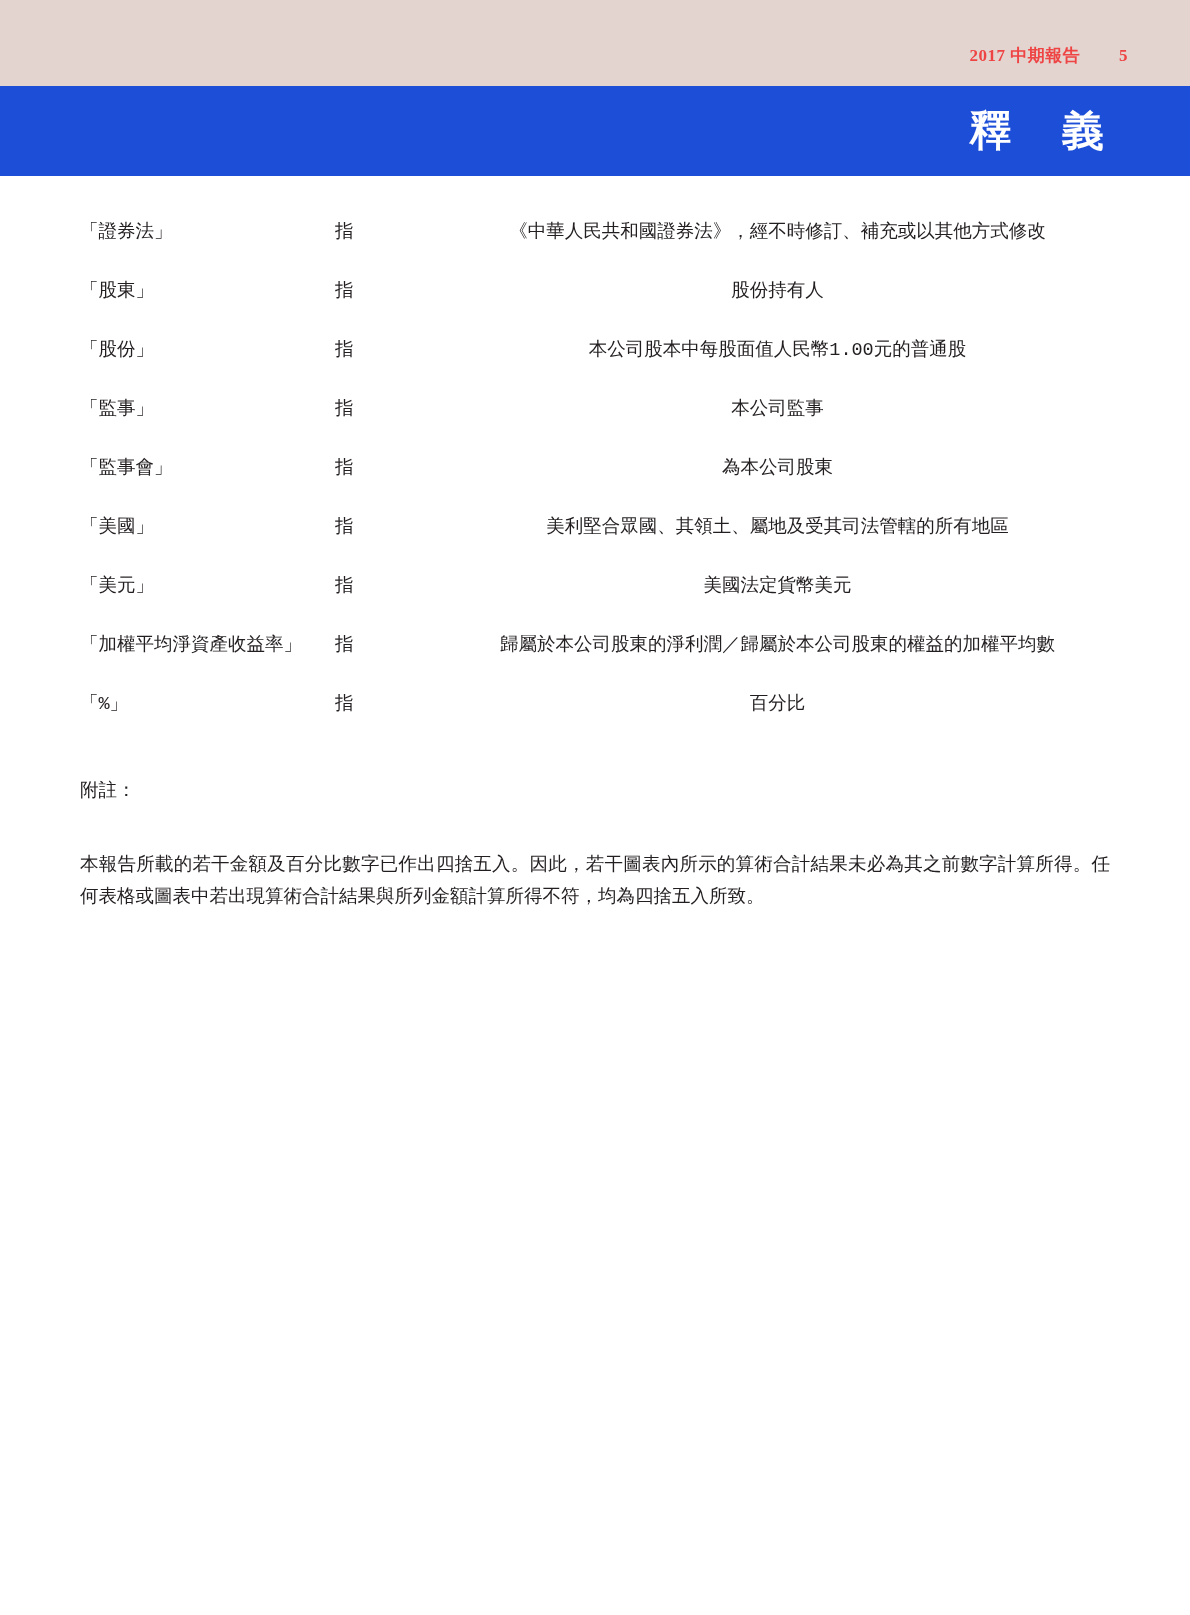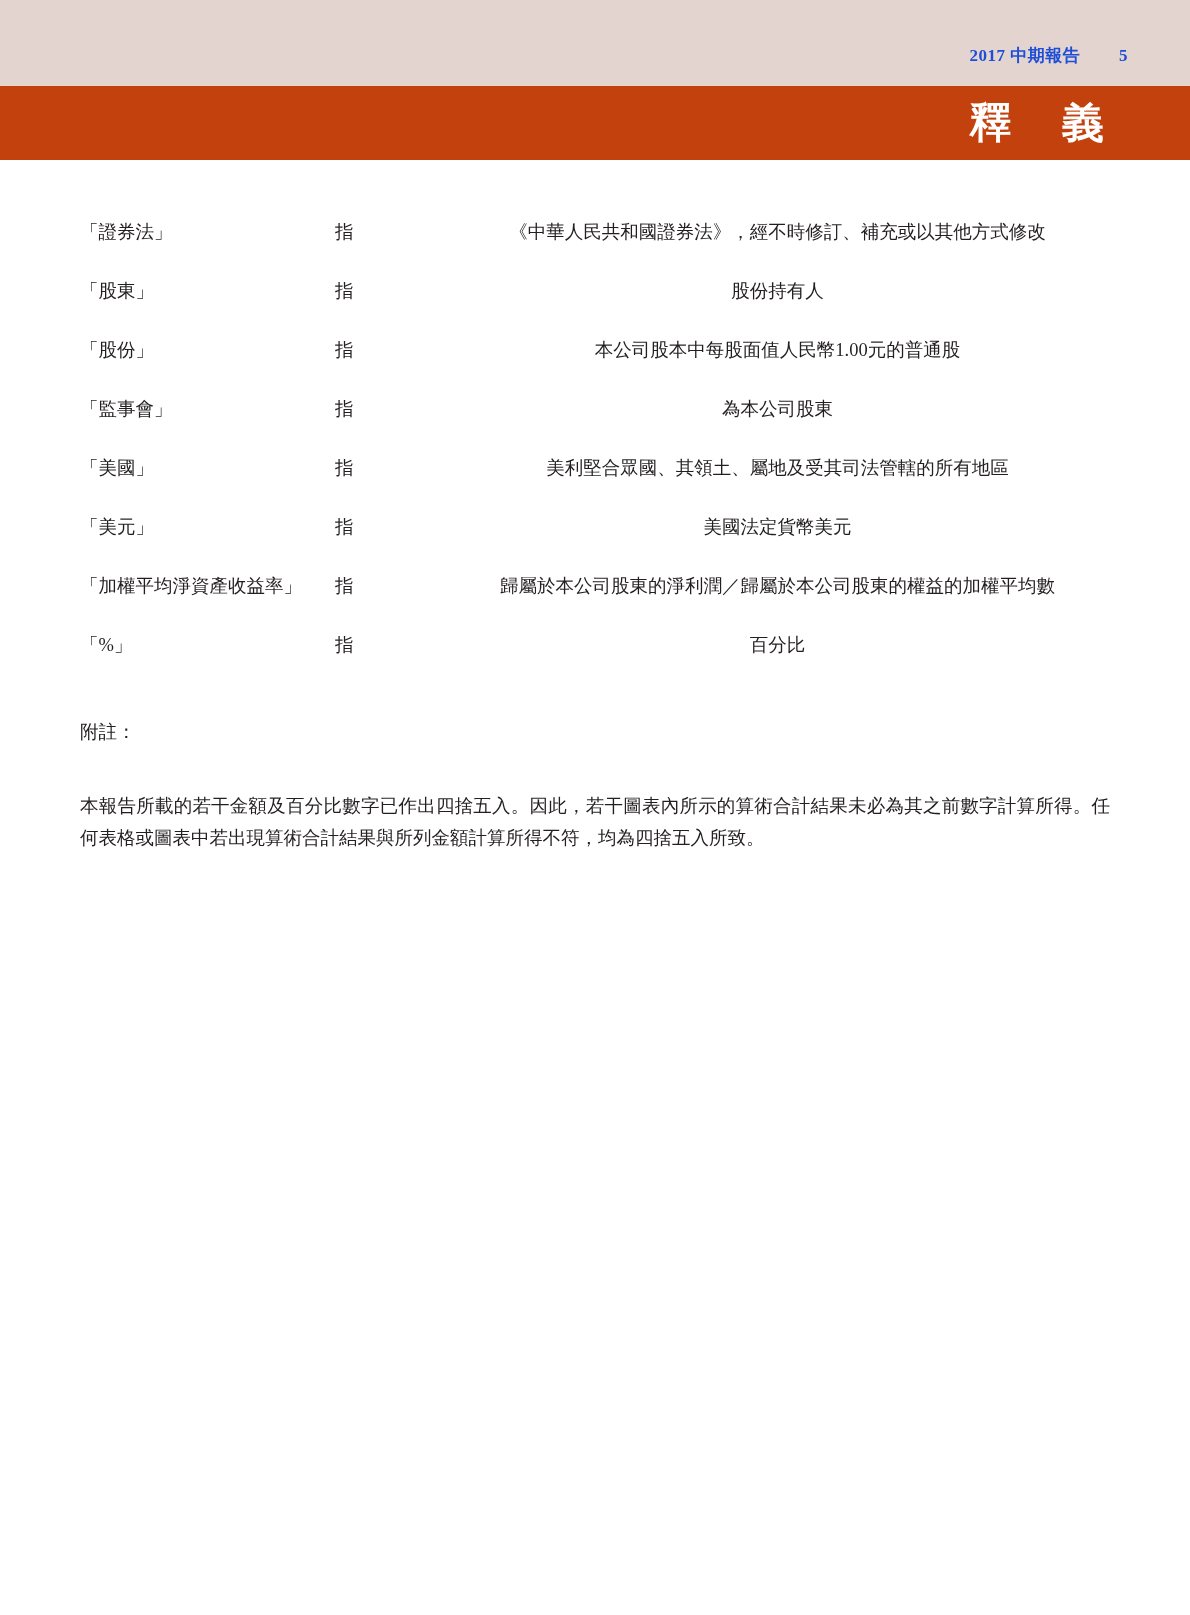--- a/index.html
+++ b/index.html
@@ -24,57 +24,58 @@
     width: 1190px;
     height: 86px;
     background: #e3d4d0;
   }
   .running-head {
     position: absolute;
     top: 44px;
     right: 62px;
     font-size: 17px;
     font-weight: bold;
-    color: #1d4ed8;
+    color: #ef4444;
     letter-spacing: 0.5px;
     white-space: nowrap;
   }
   .running-head .page-no {
     display: inline-block;
     margin-left: 34px;
     font-weight: bold;
   }
 
   .title-band {
     position: absolute;
     top: 86px;
     left: 0;
     width: 1190px;
-    height: 74px;
-    background: #c2410c;
+    height: 90px;
+    background: #1d4ed8;
   }
   .title-band .section-title {
     position: absolute;
     right: 62px;
     top: 50%;
     transform: translateY(-50%);
     color: #ffffff;
     font-size: 42px;
     font-weight: bold;
     letter-spacing: 20px;
     padding-right: 4px;
     white-space: nowrap;
   }
 
   
   .content {
     position: absolute;
     top: 218px;
     left: 80px;
     width: 1030px;
+    font-family: Liberation Mono, monospace;
   }
 
   .defs {
     width: 100%;
     border-collapse: collapse;
   }
   .defs td {
     vertical-align: top;
     padding: 0 0 29px 0;
     font-size: 18.5px;
@@ -139,20 +140,25 @@
         <td class="term">「股東」</td>
         <td class="means">指</td>
         <td class="definition">股份持有人</td>
       </tr>
       <tr>
         <td class="term">「股份」</td>
         <td class="means">指</td>
         <td class="definition">本公司股本中每股面值人民幣1.00元的普通股</td>
       </tr>
       <tr>
+        <td class="term">「監事」</td>
+        <td class="means">指</td>
+        <td class="definition">本公司監事</td>
+      </tr>
+      <tr>
         <td class="term">「監事會」</td>
         <td class="means">指</td>
         <td class="definition">為本公司股東</td>
       </tr>
       <tr>
         <td class="term">「美國」</td>
         <td class="means">指</td>
         <td class="definition">美利堅合眾國、其領土、屬地及受其司法管轄的所有地區</td>
       </tr>
       <tr>

